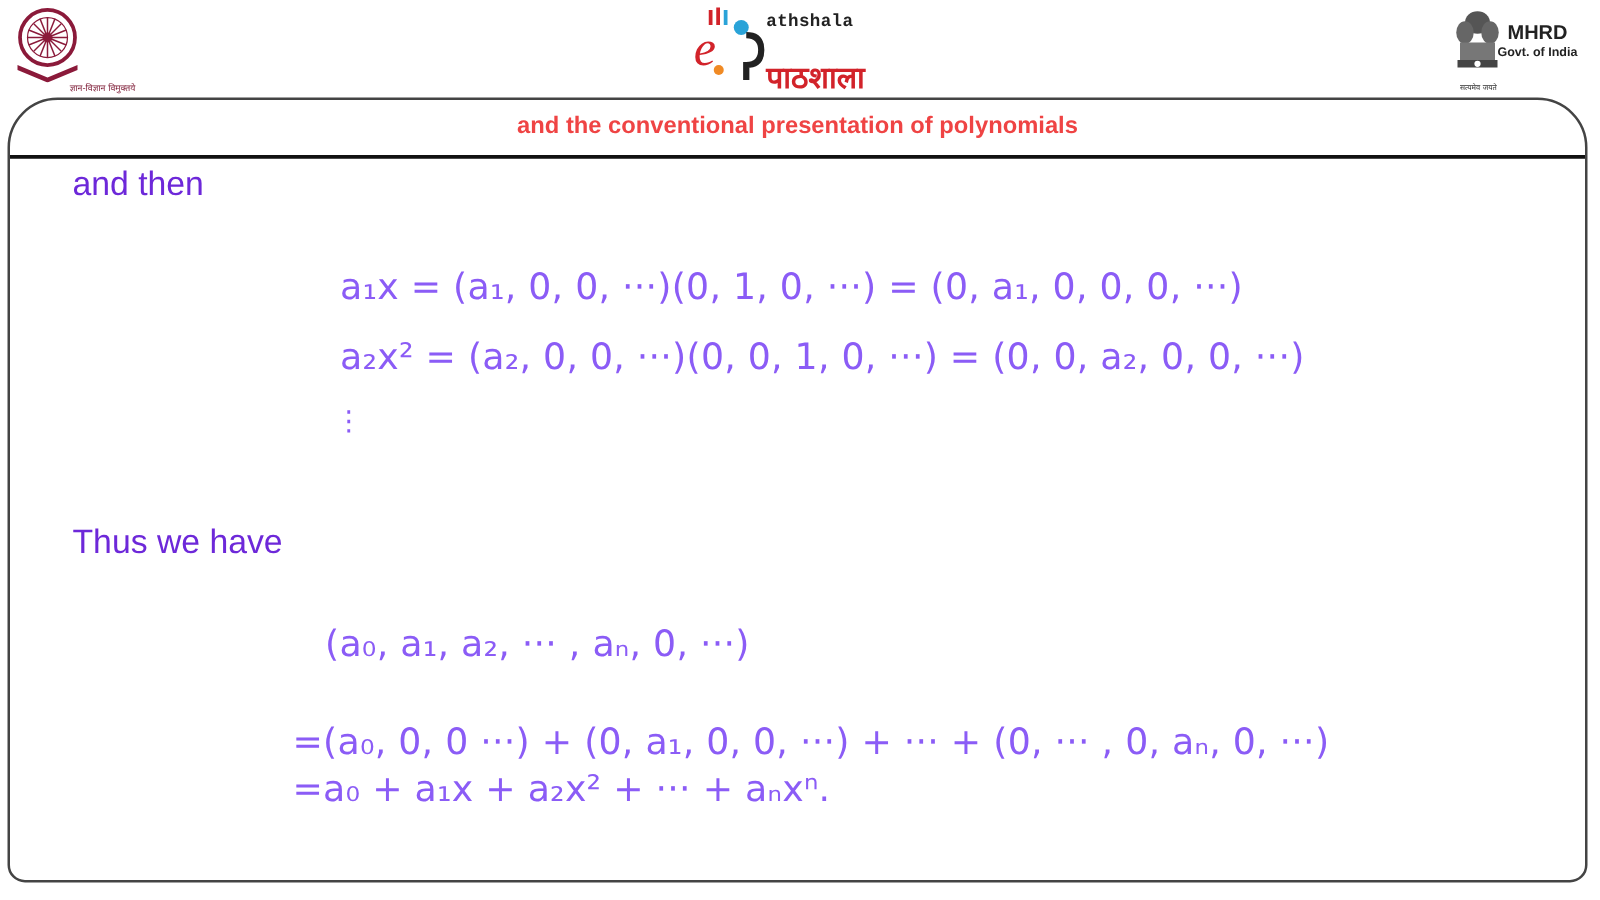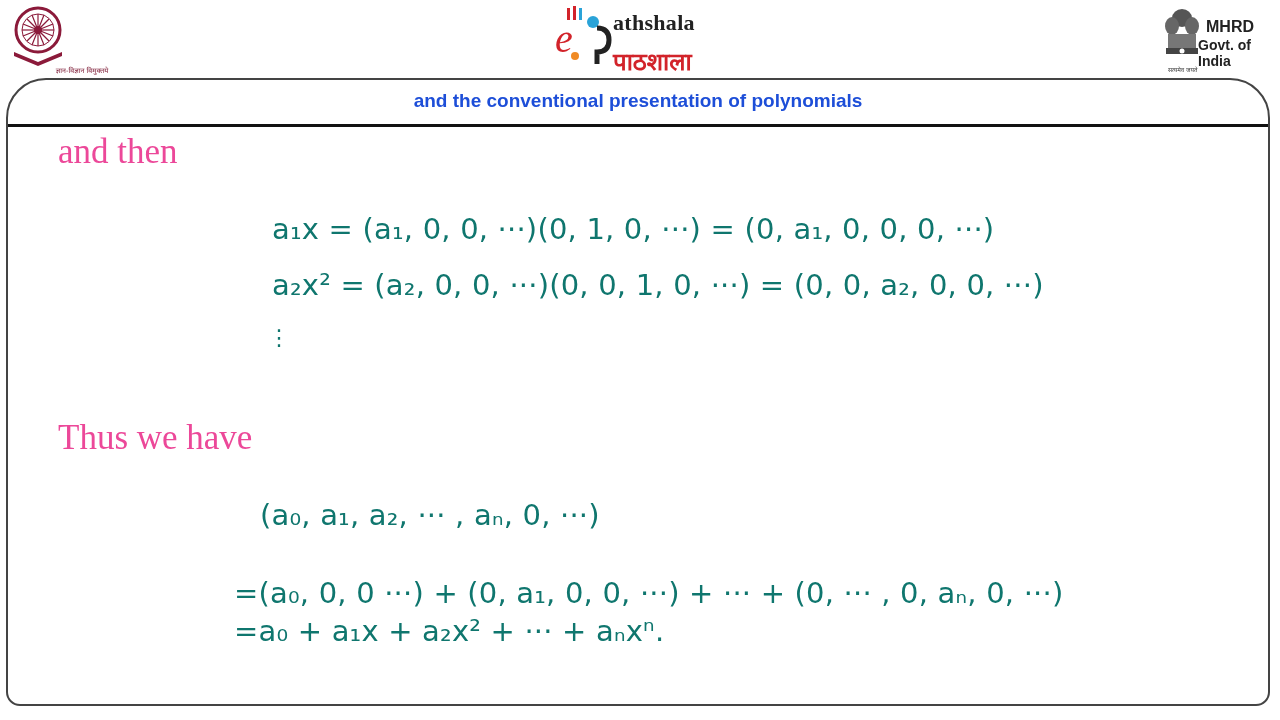--- a/index.html
+++ b/index.html
@@ -2,34 +2,34 @@
 <html><head>
 <meta charset="utf-8">
 <style>
   html, body { margin:0; padding:0; background:#ffffff; }
   body { width:1280px; height:720px; position:relative; overflow:hidden; font-family:"DejaVu Sans", sans-serif; color:#111; }
 
   
   .logo-left { position:absolute; left:6px; top:4px; width:64px; height:72px; }
   .logo-left .caption { position:absolute; left:0; top:62px; width:68px; font-size:7px; color:#7a1530; text-align:center; white-space:nowrap;margin-left:42px; }
   .logo-center { position:absolute; left:553px; top:4px; width:200px; height:64px; }
-  .logo-center .en { position:absolute; left:60px; top:6px; font-family:Liberation Serif, serif; font-weight:bold; font-size:22px; color:#222; letter-spacing:0.3px; }
+  .logo-center .en { position:absolute; left:60px; top:6px; font-family:Liberation Mono, monospace; font-weight:bold; font-size:14px; color:#222; letter-spacing:0.3px; }
   .logo-center .hi { position:absolute; left:60px; top:40px; font-family:"Liberation Sans", sans-serif; font-weight:bold; font-size:24px; color:#d2232a; }
   .logo-right { position:absolute; left:1162px; top:4px; width:115px; height:72px; }
   .logo-right .mhrd { position:absolute; left:44px; top:14px; font-family:"Liberation Sans", sans-serif; font-weight:bold; font-size:16px; color:#222;text-align:right; }
-  .logo-right .govt { position:absolute; left:36px; top:33px; font-family:"Liberation Sans", sans-serif; font-weight:bold; font-size:14px; color:#222; }
+  .logo-right .govt { position:absolute; left:36px; top:33px; font-family:"Liberation Sans", sans-serif; font-weight:bold; font-size:10px; color:#222; }
   .logo-right .motto { position:absolute; left:6px; top:62px; font-size:6px; color:#333; }
 
   
   .frame { position:absolute; left:6px; top:78px; width:1264px; height:628px; border:2px solid #444; border-radius:40px 40px 14px 14px; box-sizing:border-box; }
   .title-bar { position:absolute; left:8px; top:80px; width:1260px; height:44px; border-bottom:3px solid #111; }
-  .title { position:absolute; left:0; right:0; top:10px; text-align:center; font-family:"Liberation Sans", sans-serif; font-weight:bold; font-size:19px; color:#1d4ed8; }
+  .title { position:absolute; left:0; right:0; top:10px; text-align:center; font-family:"Liberation Sans", sans-serif; font-weight:bold; font-size:19px; color:#ef4444; }
 
-  .text { position:absolute; font-family:Liberation Serif, serif; font-size:35px; color:#ec4899; }
-  .math { position:absolute; font-family:"DejaVu Sans", sans-serif; font-size:29px; color:#0f766e; white-space:nowrap; letter-spacing:0.2px; }
+  .text { position:absolute; font-family:Liberation Sans, sans-serif; font-size:27px; color:#6d28d9; }
+  .math { position:absolute; font-family:"DejaVu Sans", sans-serif; font-size:29px; color:#8b5cf6; white-space:nowrap; letter-spacing:0.2px; }
   .vdots { position:absolute; left:268px; top:334px; font-size:22px; line-height:8px; }
 </style>
 </head>
 <body>
 
 <div class="logo-left">
   <svg width="64" height="62" viewBox="0 0 64 62">
     <circle cx="32" cy="26" r="22" fill="none" stroke="#8b1a3a" stroke-width="3"></circle>
     <circle cx="32" cy="26" r="16" fill="#fff" stroke="#8b1a3a" stroke-width="1"></circle>
     <g stroke="#8b1a3a" stroke-width="1.2">

